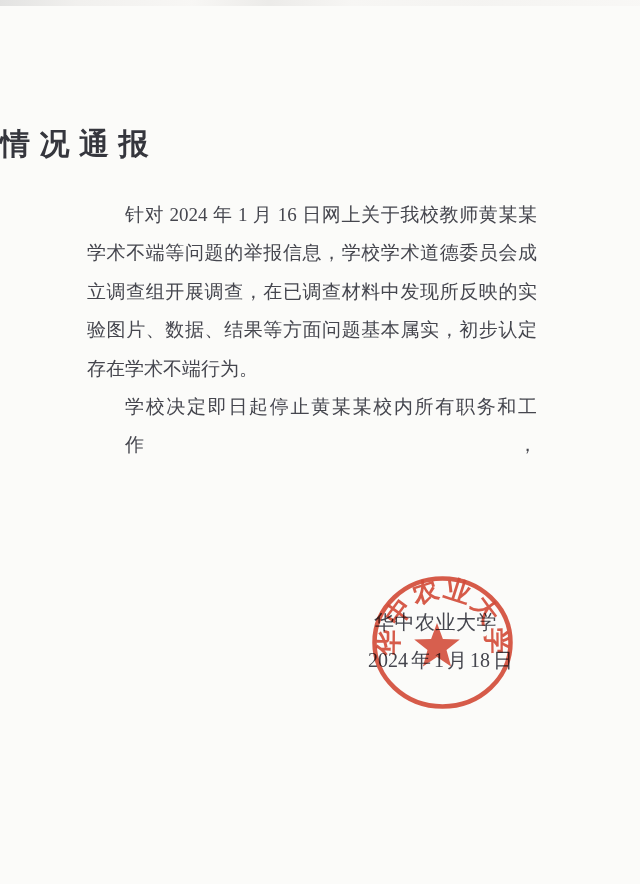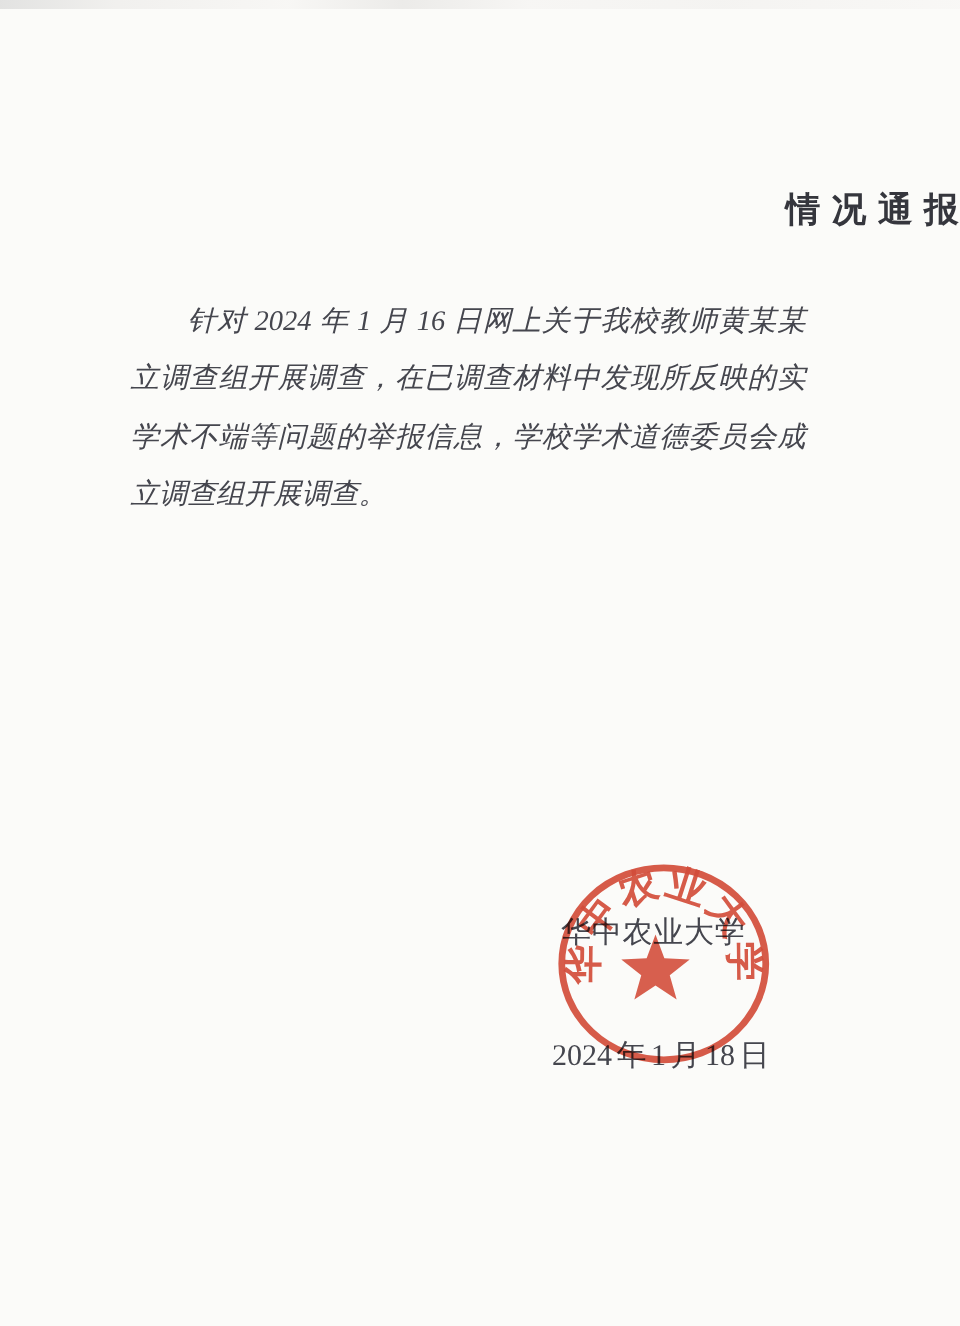--- a/index.html
+++ b/index.html
@@ -24,41 +24,40 @@
     background: linear-gradient(90deg,
       #dededd 0%, #efeeec 12%, #f7f6f4 30%,
       #e9e8e6 42%, #f6f5f3 55%, #f3f2f0 75%, #f8f7f5 100%);
     opacity: 0.85;
   }
   .doc-title {
     position: absolute;
     top: 124px;
     left: 0;
     width: 100%;
-    text-align: right;
-    font-size: 23px;
+    text-align: left;
+    font-size: 30px;
     font-weight: bold;
     color: var(--text-dark, #35363d);
     letter-spacing: 1px;
   }
   .doc-body {
     position: absolute;
     top: 196px;
     left: 87px;
     width: 450px;
     font-size: 19px;
     line-height: 38.4px;
     color: var(--text-main, #45464e);
   }
   .line {
     height: 38.4px;
     white-space: nowrap;
     text-align: justify;
     text-align-last: left;
-    font-style: italic;
   }
   .line.fill {
     white-space: normal;
     text-align-last: justify;
   }
   .line.indent {
     padding-left: 38px;
   }
   .signature {
     position: absolute;
@@ -70,21 +69,20 @@
     color: var(--text-main, #45464e);
   }
   .date {
     position: absolute;
     top: 646px;
     right: 127px;
     font-size: 20px;
     line-height: 28px;
     word-spacing: -2px;
     color: var(--text-main, #45464e);
-    margin-top: 44px;
   }
   .seal {
     position: absolute;
     left: 365px;
     top: 570px;
     width: 155px;
     height: 150px;
     mix-blend-mode: multiply;
     opacity: 0.93;
     pointer-events: none;
@@ -112,23 +110,25 @@
 <body>
 
 <div class="page">
 
   <div class="scan-edge"></div>
 
   <div class="doc-title">情 况 通 报</div>
 
   <div class="doc-body">
       <div class="line indent fill">针对 2024 年 1 月 16 日网上关于我校教师黄某某</div>
+      <div class="line fill">学术不端等问题的举报信息，学校学术道德委员会成</div>
       <div class="line fill">立调查组开展调查，在已调查材料中发现所反映的实</div>
-      <div class="line fill">学术不端等问题的举报信息，学校学术道德委员会成</div>
-      <div class="line">立调查组开展调查。</div>
+      <div class="line fill">验图片、数据、结果等方面问题基本属实，初步认定</div>
+      <div class="line">存在学术不端行为。</div>
+      <div class="line indent fill">学校决定即日起停止黄某某校内所有职务和工作，</div>
     </div>
 
   <div class="signature">华中农业大学</div>
 
   <div class="date">2024 年 1 月 18 日</div>
 
   <svg class="seal" viewBox="0 0 155 150" aria-hidden="true">
     <ellipse class="ring" cx="77.5" cy="72.5" rx="68" ry="64"></ellipse>
     <polygon class="star" points="72,53 77.9,68.9 94.8,69.6 81.5,80.1 86.1,96.4 72,87 57.9,96.4 62.5,80.1 49.2,69.6 66.1,68.9"></polygon>
     <path id="sealArcPath" d="M 34 84.1 A 45 45 0 1 1 121 84.1" fill="none"></path>

